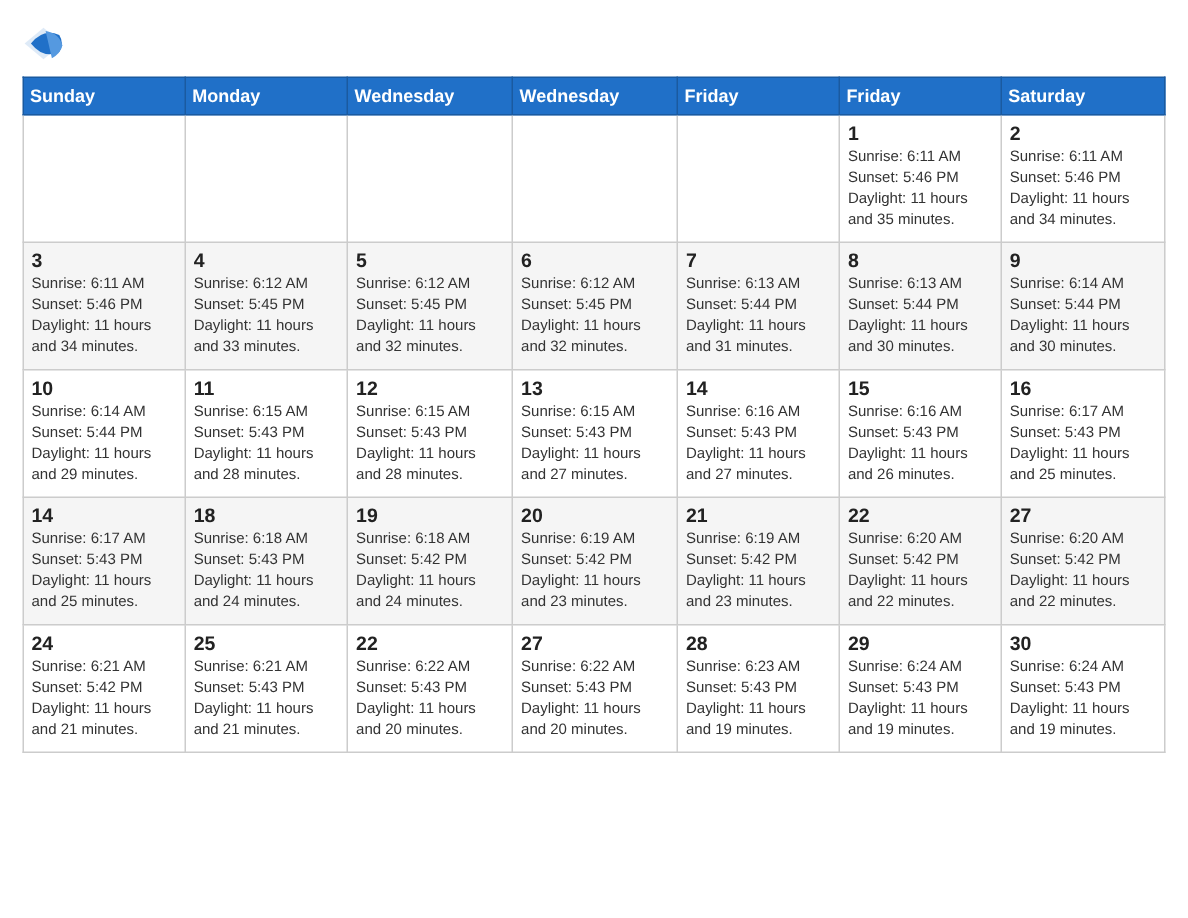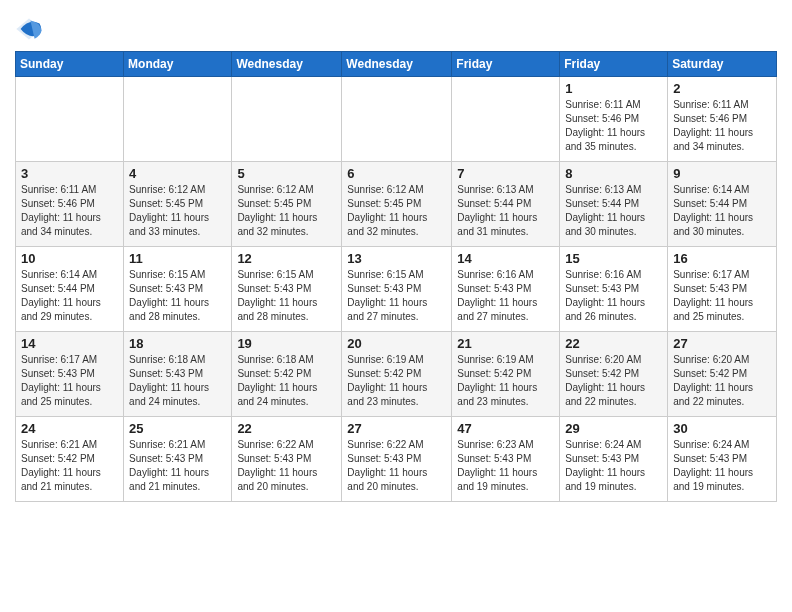--- a/index.html
+++ b/index.html
@@ -246,21 +246,21 @@
           </td>
           <td>
             <span class="day-number">22</span>
             <div class="day-info">Sunrise: 6:22 AM<br>Sunset: 5:43 PM<br>Daylight: 11 hours<br>and 20 minutes.</div>
           </td>
           <td>
             <span class="day-number">27</span>
             <div class="day-info">Sunrise: 6:22 AM<br>Sunset: 5:43 PM<br>Daylight: 11 hours<br>and 20 minutes.</div>
           </td>
           <td>
-            <span class="day-number">47</span>
+            <span class="day-number">28</span>
             <div class="day-info">Sunrise: 6:23 AM<br>Sunset: 5:43 PM<br>Daylight: 11 hours<br>and 19 minutes.</div>
           </td>
           <td>
             <span class="day-number">29</span>
             <div class="day-info">Sunrise: 6:24 AM<br>Sunset: 5:43 PM<br>Daylight: 11 hours<br>and 19 minutes.</div>
           </td>
           <td>
             <span class="day-number">30</span>
             <div class="day-info">Sunrise: 6:24 AM<br>Sunset: 5:43 PM<br>Daylight: 11 hours<br>and 19 minutes.</div>
           </td>

